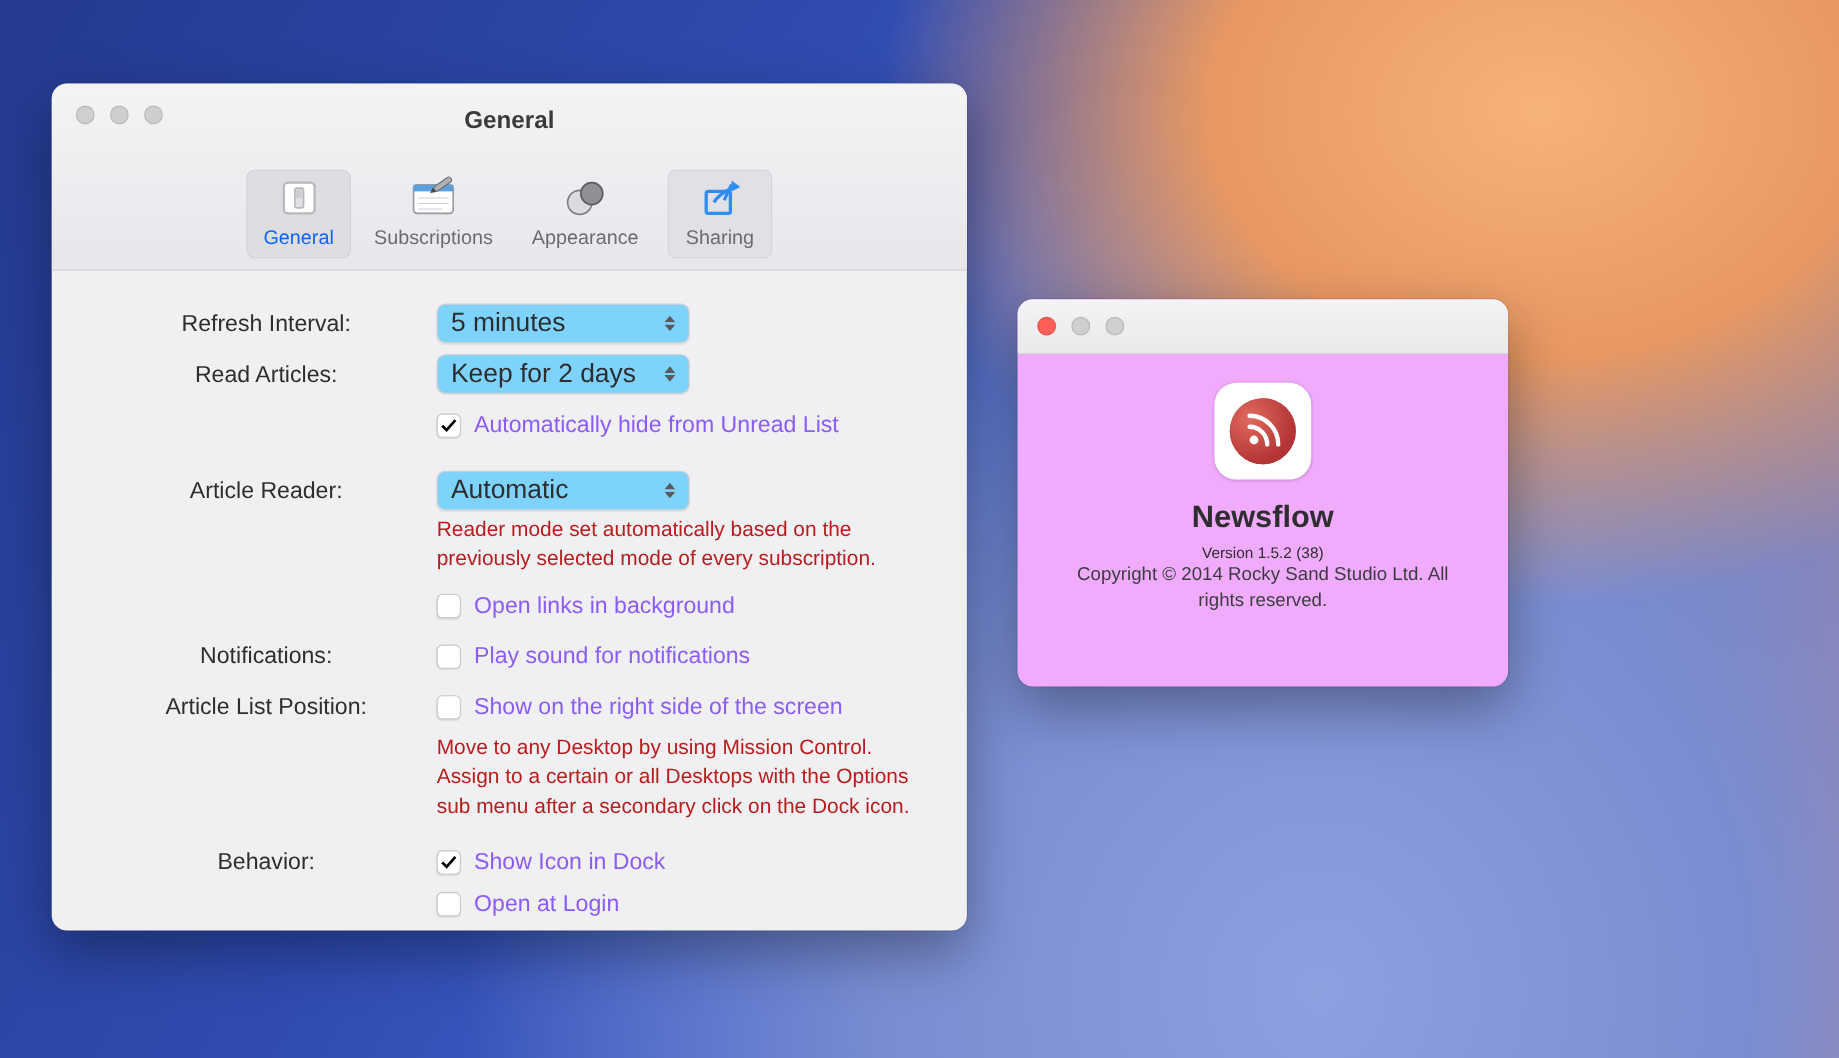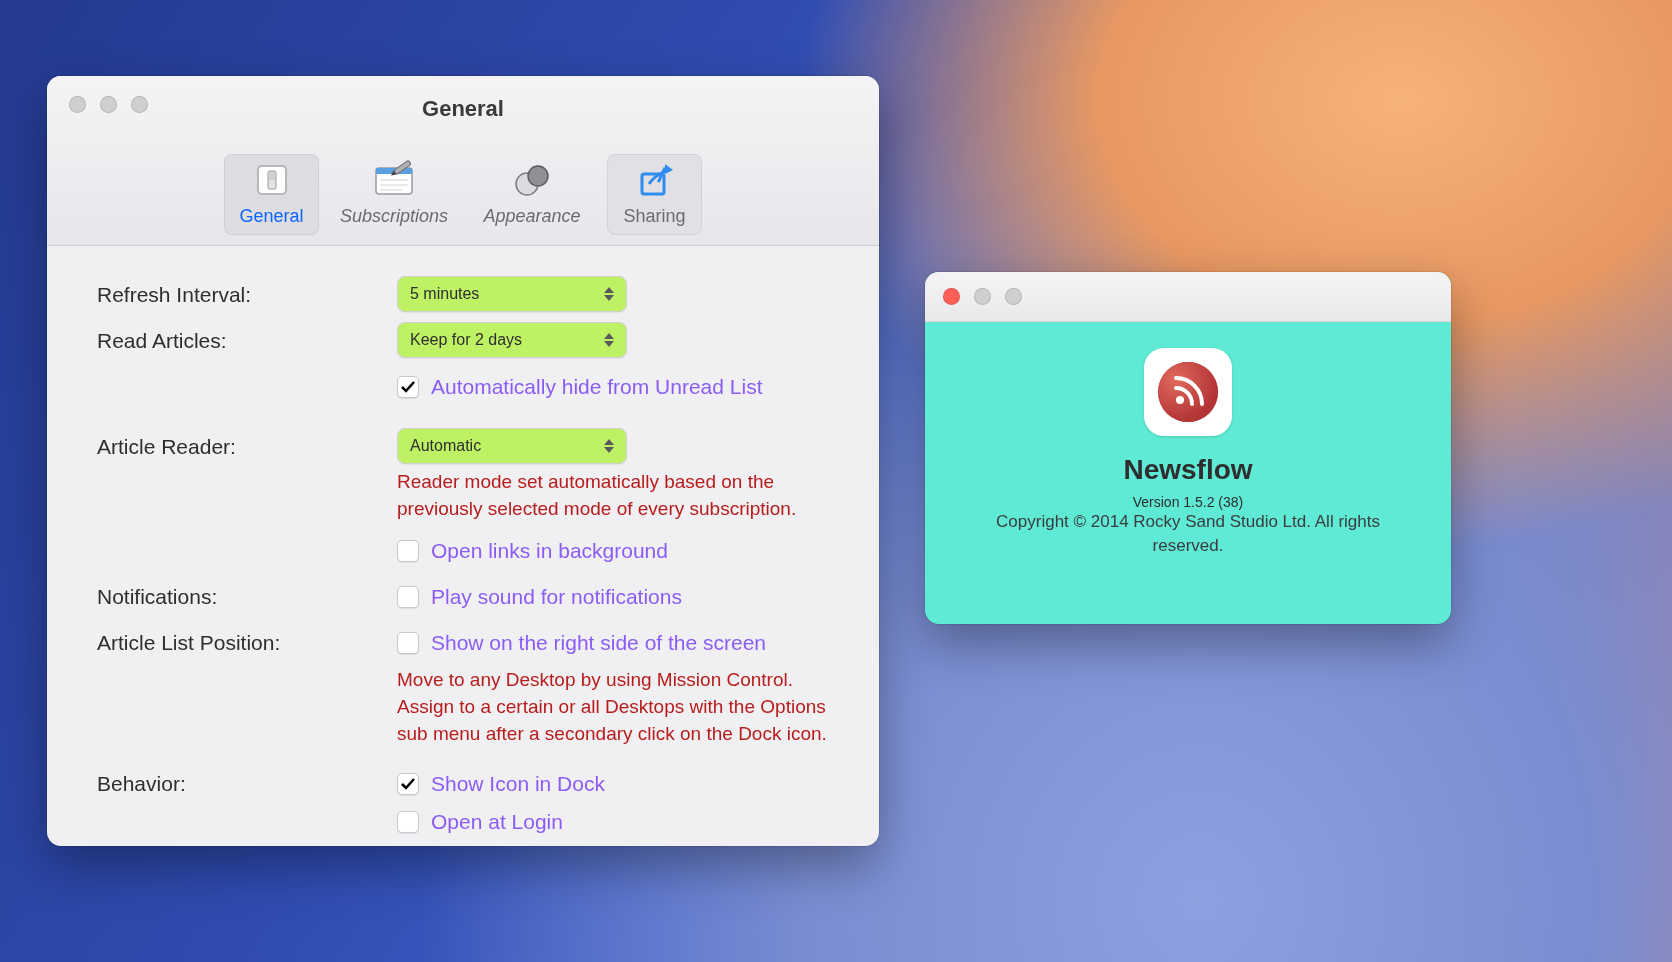--- a/index.html
+++ b/index.html
@@ -74,21 +74,21 @@
     justify-content: center;
     gap: 12px;
   }
   .tb-item {
     width: 95px;
     border-radius: 8px;
     padding: 4px 0 8px 0;
     text-align: center;
     cursor: default;
   }
-  .tb-item.wide { width: 126px; font-style: italic; }
+  .tb-item.wide { width: 126px; }
   .tb-item.selected {
     background: #dedde2;
     box-shadow: 0 0 0 1px rgba(0,0,0,.06) inset;
   }
   .tb-item.highlight {
     background: #e1e0e5;
     box-shadow: 0 0 0 1px rgba(0,0,0,.06) inset;
   }
   .tb-icon {
     width: 44px; height: 44px;
@@ -105,42 +105,42 @@
     padding: 30px 50px 20px 50px;
   }
 
   .row {
     display: flex;
     align-items: flex-start;
     margin-bottom: 8px;
   }
   .row > .lbl {
     width: 300px;
-    text-align: left;
+    text-align: center;
     padding-right: 10px;
     font-size: 21px;
     color: #2e2e30;
     line-height: 38px;
   }
   .row > .ctrl {
     flex: 1;
   }
 
   .popup {
     display: inline-flex;
     align-items: center;
     justify-content: space-between;
     min-width: 230px;
     height: 36px;
-    background: #bef264;
+    background: #7dd3fc;
     border-radius: 8px;
     border: 1px solid #d0d0d3;
     box-shadow: 0 1px 1px rgba(0,0,0,.06);
     padding: 0 10px 0 12px;
-    font-size: 16px;
+    font-size: 24px;
     color: #2e2e30;
   }
   .popup .stepper {
     width: 14px;
     display: flex;
     flex-direction: column;
     align-items: center;
     gap: 2px;
   }
   .stepper svg { display: block; }
@@ -172,23 +172,23 @@
     line-height: 27px;
     max-width: 480px;
     margin: 4px 0 10px 0;
   }
 
   
   .about {
     position: absolute;
     left: 925px;
     top: 272px;
-    width: 526px;
+    width: 446px;
     height: 352px;
-    background: #5eead4;
+    background: #f0abfc;
     border-radius: 14px;
     box-shadow: 0 20px 50px rgba(0,0,0,.35), 0 0 0 1px rgba(0,0,0,.08);
     overflow: hidden;
   }
   .about .header {
     height: 50px;
     background: linear-gradient(#f4f3f5, #e9e8eb);
     border-bottom: 1px solid #d6d5d9;
     position: relative;
   }

